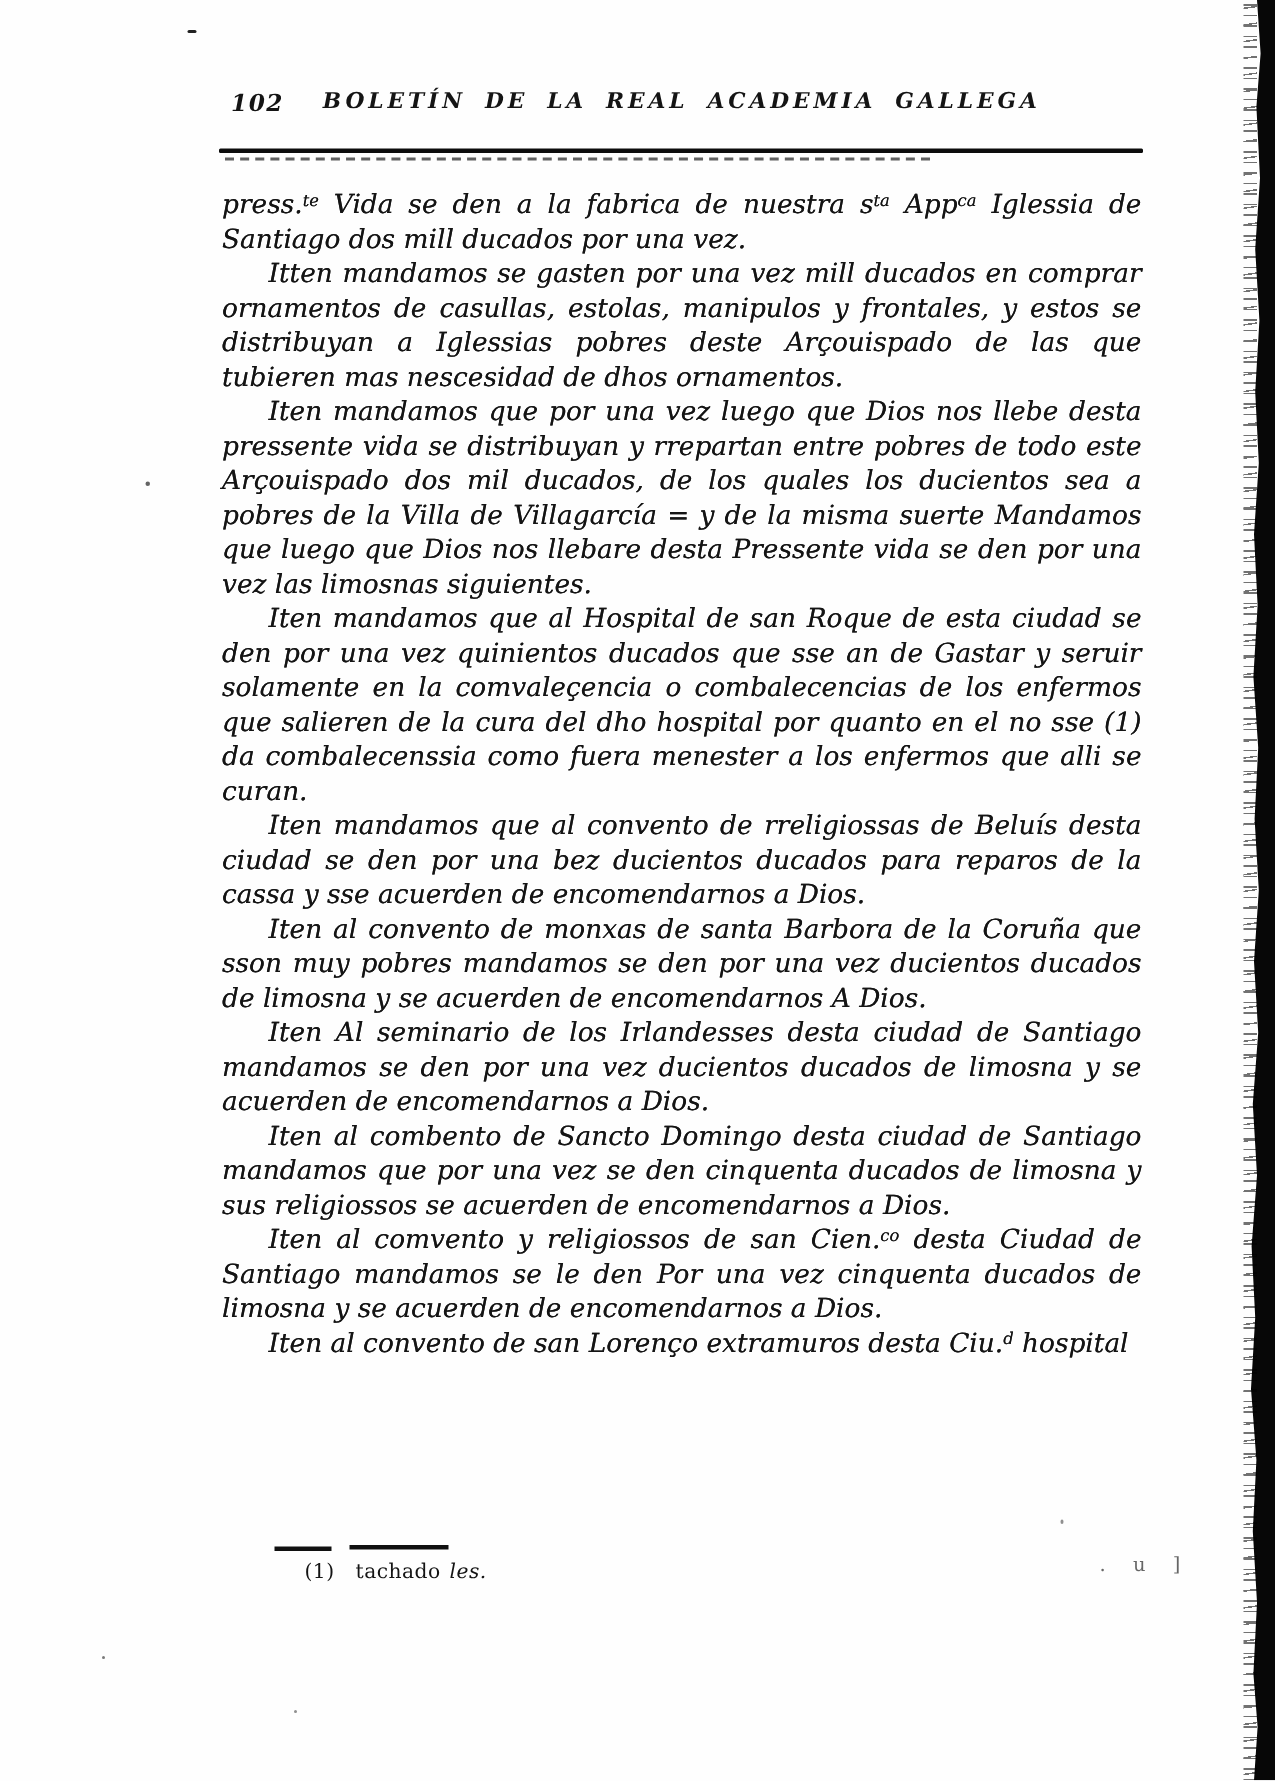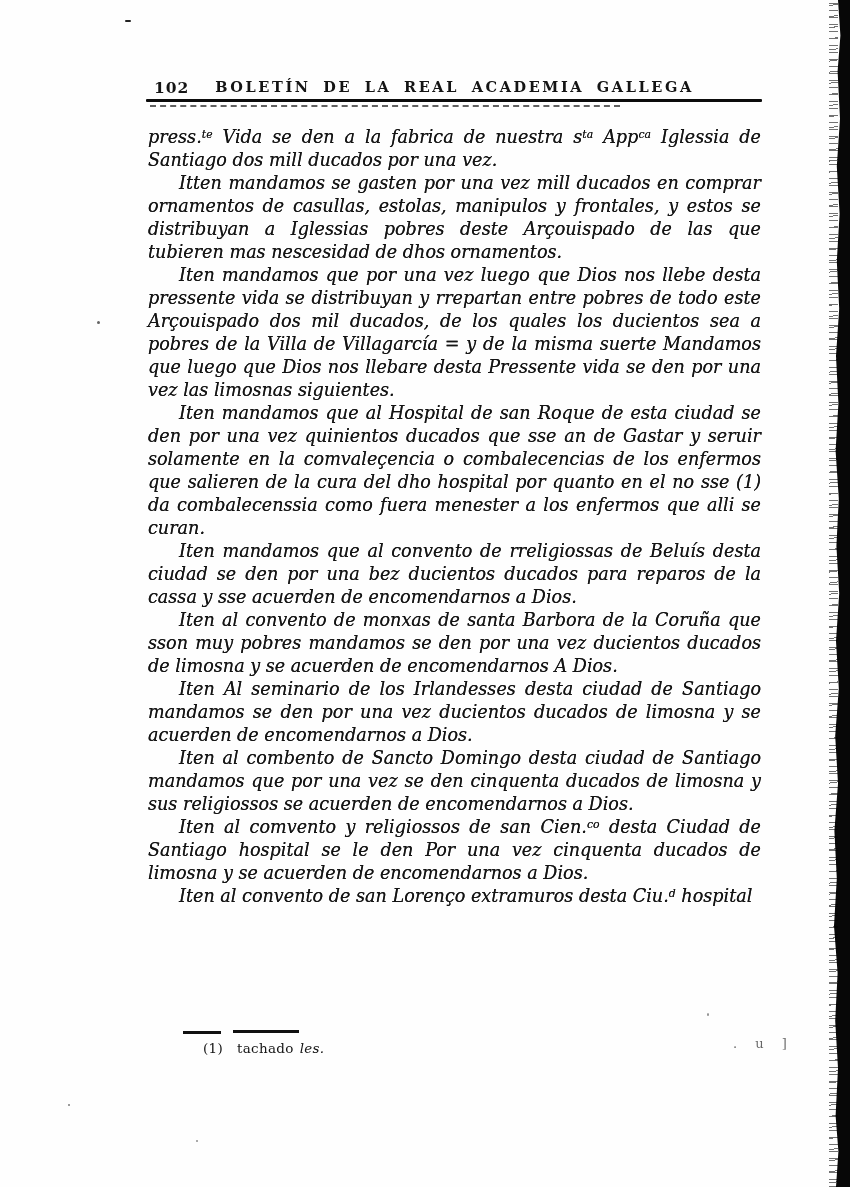--- a/index.html
+++ b/index.html
@@ -4,21 +4,21 @@
 <style>
   html,body{margin:0;padding:0;}
   body{
     width:850px;height:1187px;position:relative;overflow:hidden;
     background:#fefefe;color:#141414;
     font-family:"DejaVu Serif", serif;
   }
   .page{position:absolute;inset:0;}
 
   
-  .header{position:absolute;left:148px;top:78px;width:613px;height:22px;}
+  .header{position:absolute;left:148px;top:59px;width:613px;height:22px;font-style:italic;}
   .pagenum{position:absolute;left:6px;top:0;font-size:15.5px;font-weight:bold;letter-spacing:1px;}
   .title{display:block;text-align:center;font-size:14.5px;font-weight:bold;letter-spacing:2.6px;word-spacing:5px;}
   .rule-solid{position:absolute;left:146px;top:99px;width:616px;height:3px;background:#0c0c0c;border-radius:1px;}
   .rule-broken{position:absolute;left:150px;top:105px;width:470px;border-top:2px dashed rgba(10,10,10,.65);}
 
   
   .body-text{
     position:absolute;left:148px;top:126px;width:613px;
     font-size:17.6px;line-height:23px;text-align:justify;
     text-shadow:0 0 .35px rgba(0,0,0,.8);
@@ -70,21 +70,21 @@
 
   <div class="body-text" id="body-text">
       <p class="no-indent"><span>press.</span><sup>te</sup><span> Vida se den a la fabrica de nuestra s</span><sup>ta</sup><span> App</span><sup>ca</sup><span> Iglessia de Santiago dos mill ducados por una vez.</span></p>
       <p><span>Itten mandamos se gasten por una vez mill ducados en comprar ornamentos de casullas, estolas, manipulos y frontales, y estos se distribuyan a Iglessias pobres deste Arçouispado de las que tubieren mas nescesidad de dhos ornamentos.</span></p>
       <p><span>Iten mandamos que por una vez luego que Dios nos llebe desta pressente vida se distribuyan y rrepartan entre pobres de todo este Arçouispado dos mil ducados, de los quales los ducientos sea a pobres de la Villa de Villagarcía = y de la misma suerte Mandamos que luego que Dios nos llebare desta Pressente vida se den por una vez las limosnas siguientes.</span></p>
       <p><span>Iten mandamos que al Hospital de san Roque de esta ciudad se den por una vez quinientos ducados que sse an de Gastar y seruir solamente en la comvaleçencia o combalecencias de los enfermos que salieren de la cura del dho hospital por quanto en el no sse (1) da combalecenssia como fuera menester a los enfermos que alli se curan.</span></p>
       <p><span>Iten mandamos que al convento de rreligiossas de Beluís desta ciudad se den por una bez ducientos ducados para reparos de la cassa y sse acuerden de encomendarnos a Dios.</span></p>
       <p><span>Iten al convento de monxas de santa Barbora de la Coruña que sson muy pobres mandamos se den por una vez ducientos ducados de limosna y se acuerden de encomendarnos A Dios.</span></p>
       <p><span>Iten Al seminario de los Irlandesses desta ciudad de Santiago mandamos se den por una vez ducientos ducados de limosna y se acuerden de encomendarnos a Dios.</span></p>
       <p><span>Iten al combento de Sancto Domingo desta ciudad de Santiago mandamos que por una vez se den cinquenta ducados de limosna y sus religiossos se acuerden de encomendarnos a Dios.</span></p>
-      <p><span>Iten al comvento y religiossos de san Cien.</span><sup>co</sup><span> desta Ciudad de Santiago hospital se le den Por una vez cinquenta ducados de limosna y se acuerden de encomendarnos a Dios.</span></p>
+      <p><span>Iten al comvento y religiossos de san Cien.</span><sup>co</sup><span> desta Ciudad de Santiago mandamos se le den Por una vez cinquenta ducados de limosna y se acuerden de encomendarnos a Dios.</span></p>
       <p><span>Iten al convento de san Lorenço extramuros desta Ciu.</span><sup>d</sup><span> hospital</span></p>
     </div>
 
   <div class="fn-rule-1"></div>
   <div class="fn-rule-2"></div>
 
   <div class="footnote">
     <span class="marker">(1)</span><span>tachado</span><span class="it">les.</span>
   </div>
 

